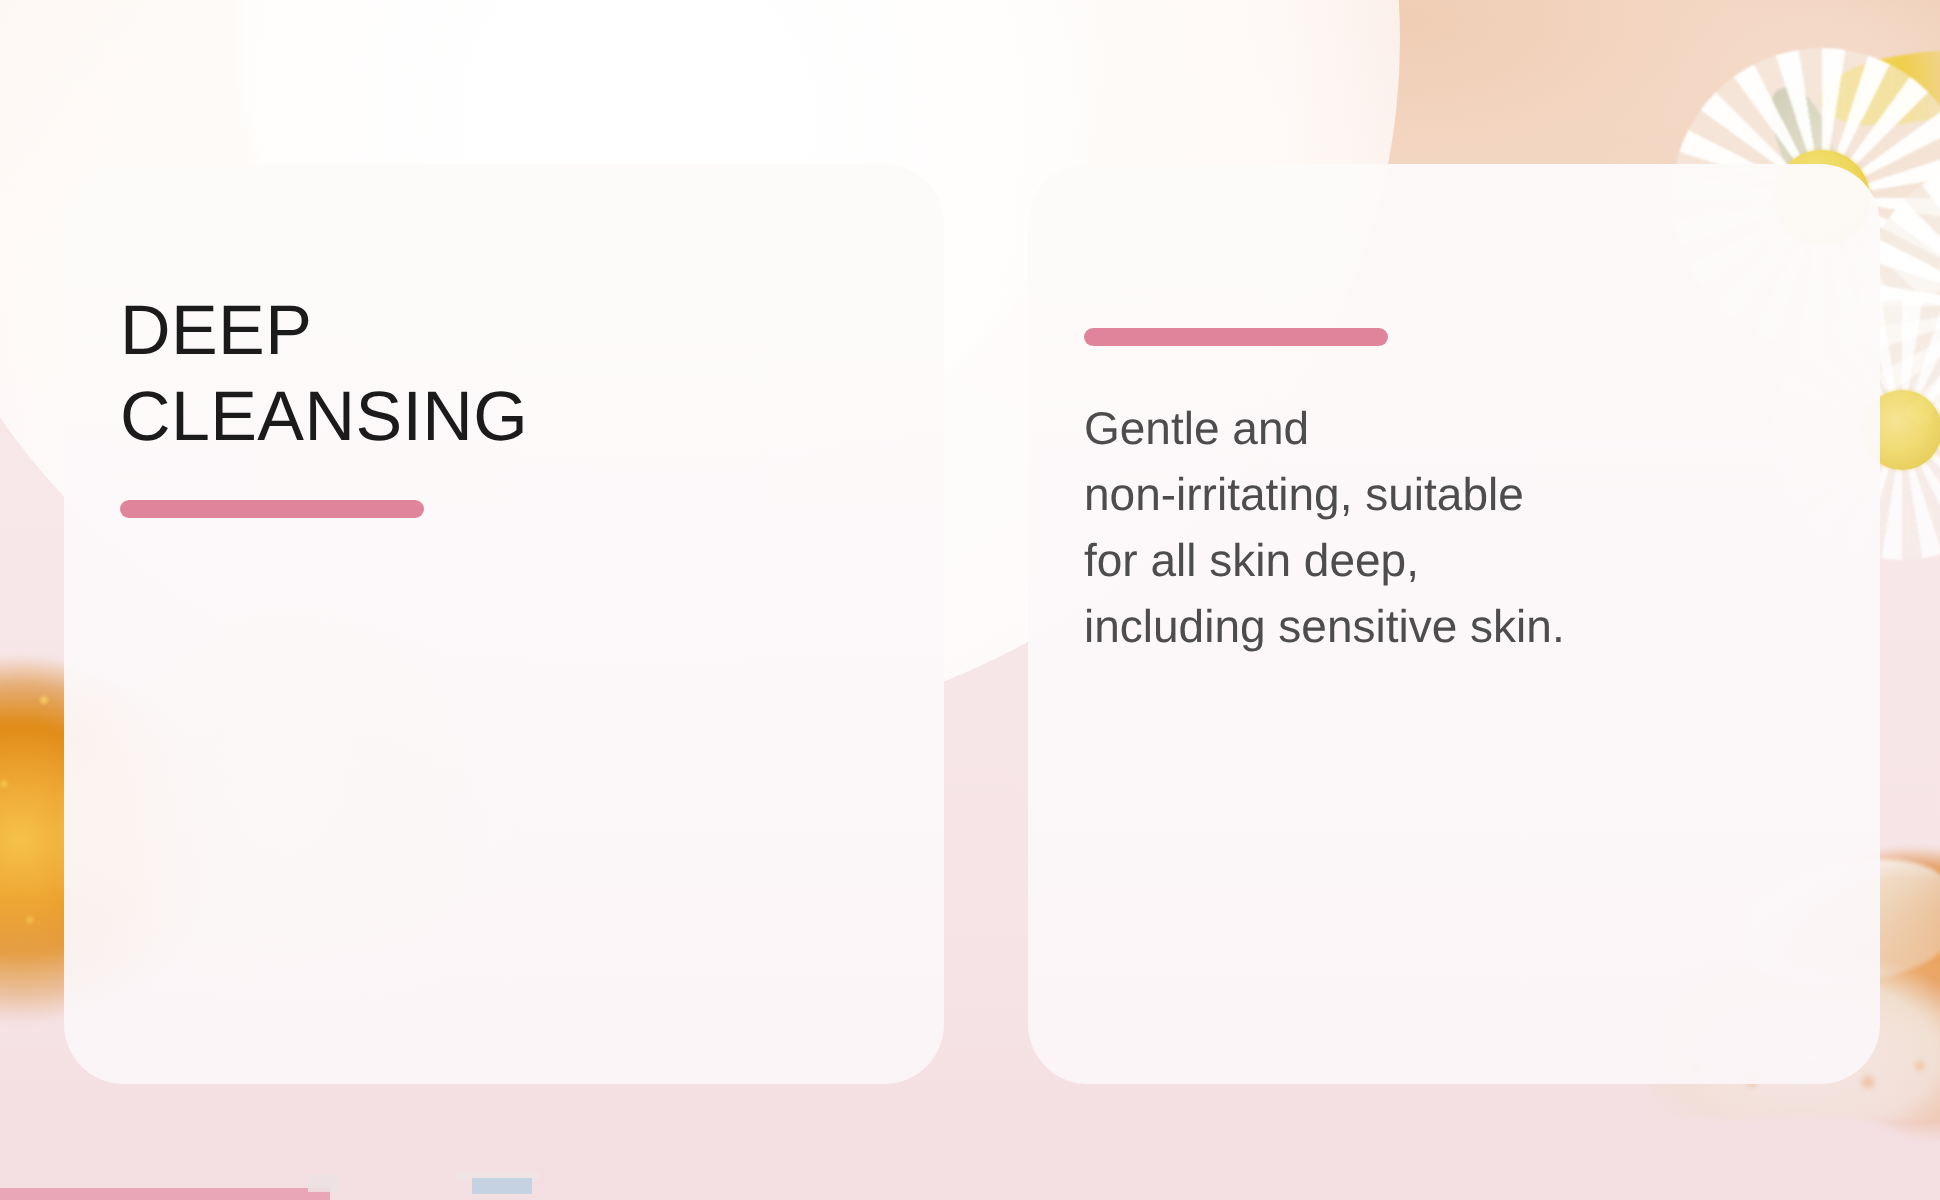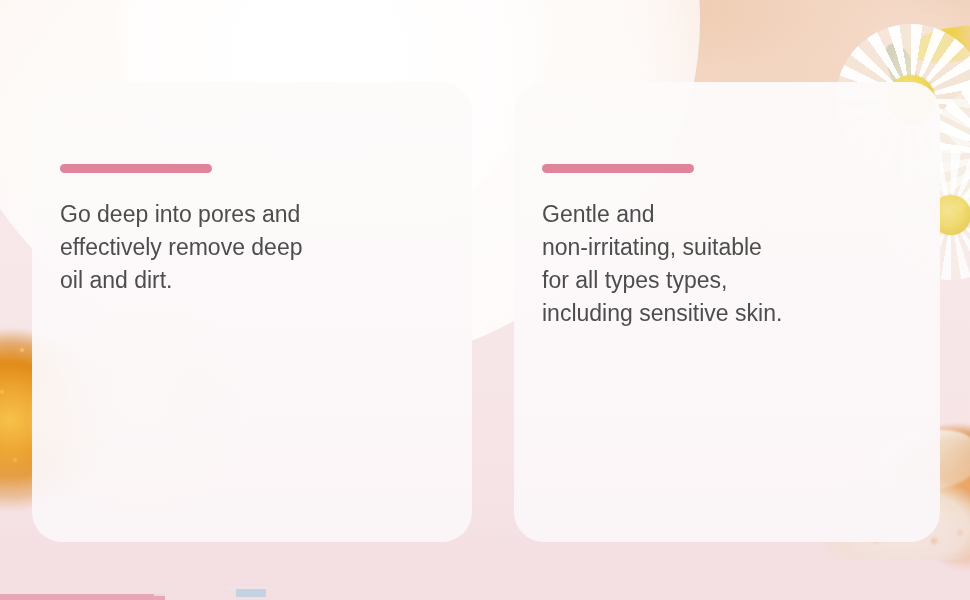--- a/index.html
+++ b/index.html
@@ -240,31 +240,30 @@
   <div class="bg-powder-heap"></div>
   <div class="bg-scoop"></div>
   <div class="bg-powder-crumbs"></div>
 
   <div class="bg-veil"></div>
 </div>
 
 <div class="cards">
 
   <div class="card card-left">
+    <div class="card-title">DEEP
+CLEANSING</div>
     <div class="divider"></div>
-    <div class="card-body">Go deep into pores and
-effectively remove deep
-oil and dirt.</div>
   </div>
 
   <div class="card card-right">
     <div class="divider"></div>
     <div class="card-body">Gentle and
 non-irritating, suitable
-for all types types,
+for all skin deep,
 including sensitive skin.</div>
   </div>
 
 </div>
 
 <div class="bottom-bar"></div>
 <div class="bottom-fleck-c"></div>
 <div class="bottom-fleck-a"></div>
 <div class="bottom-fleck-b"></div>
 

